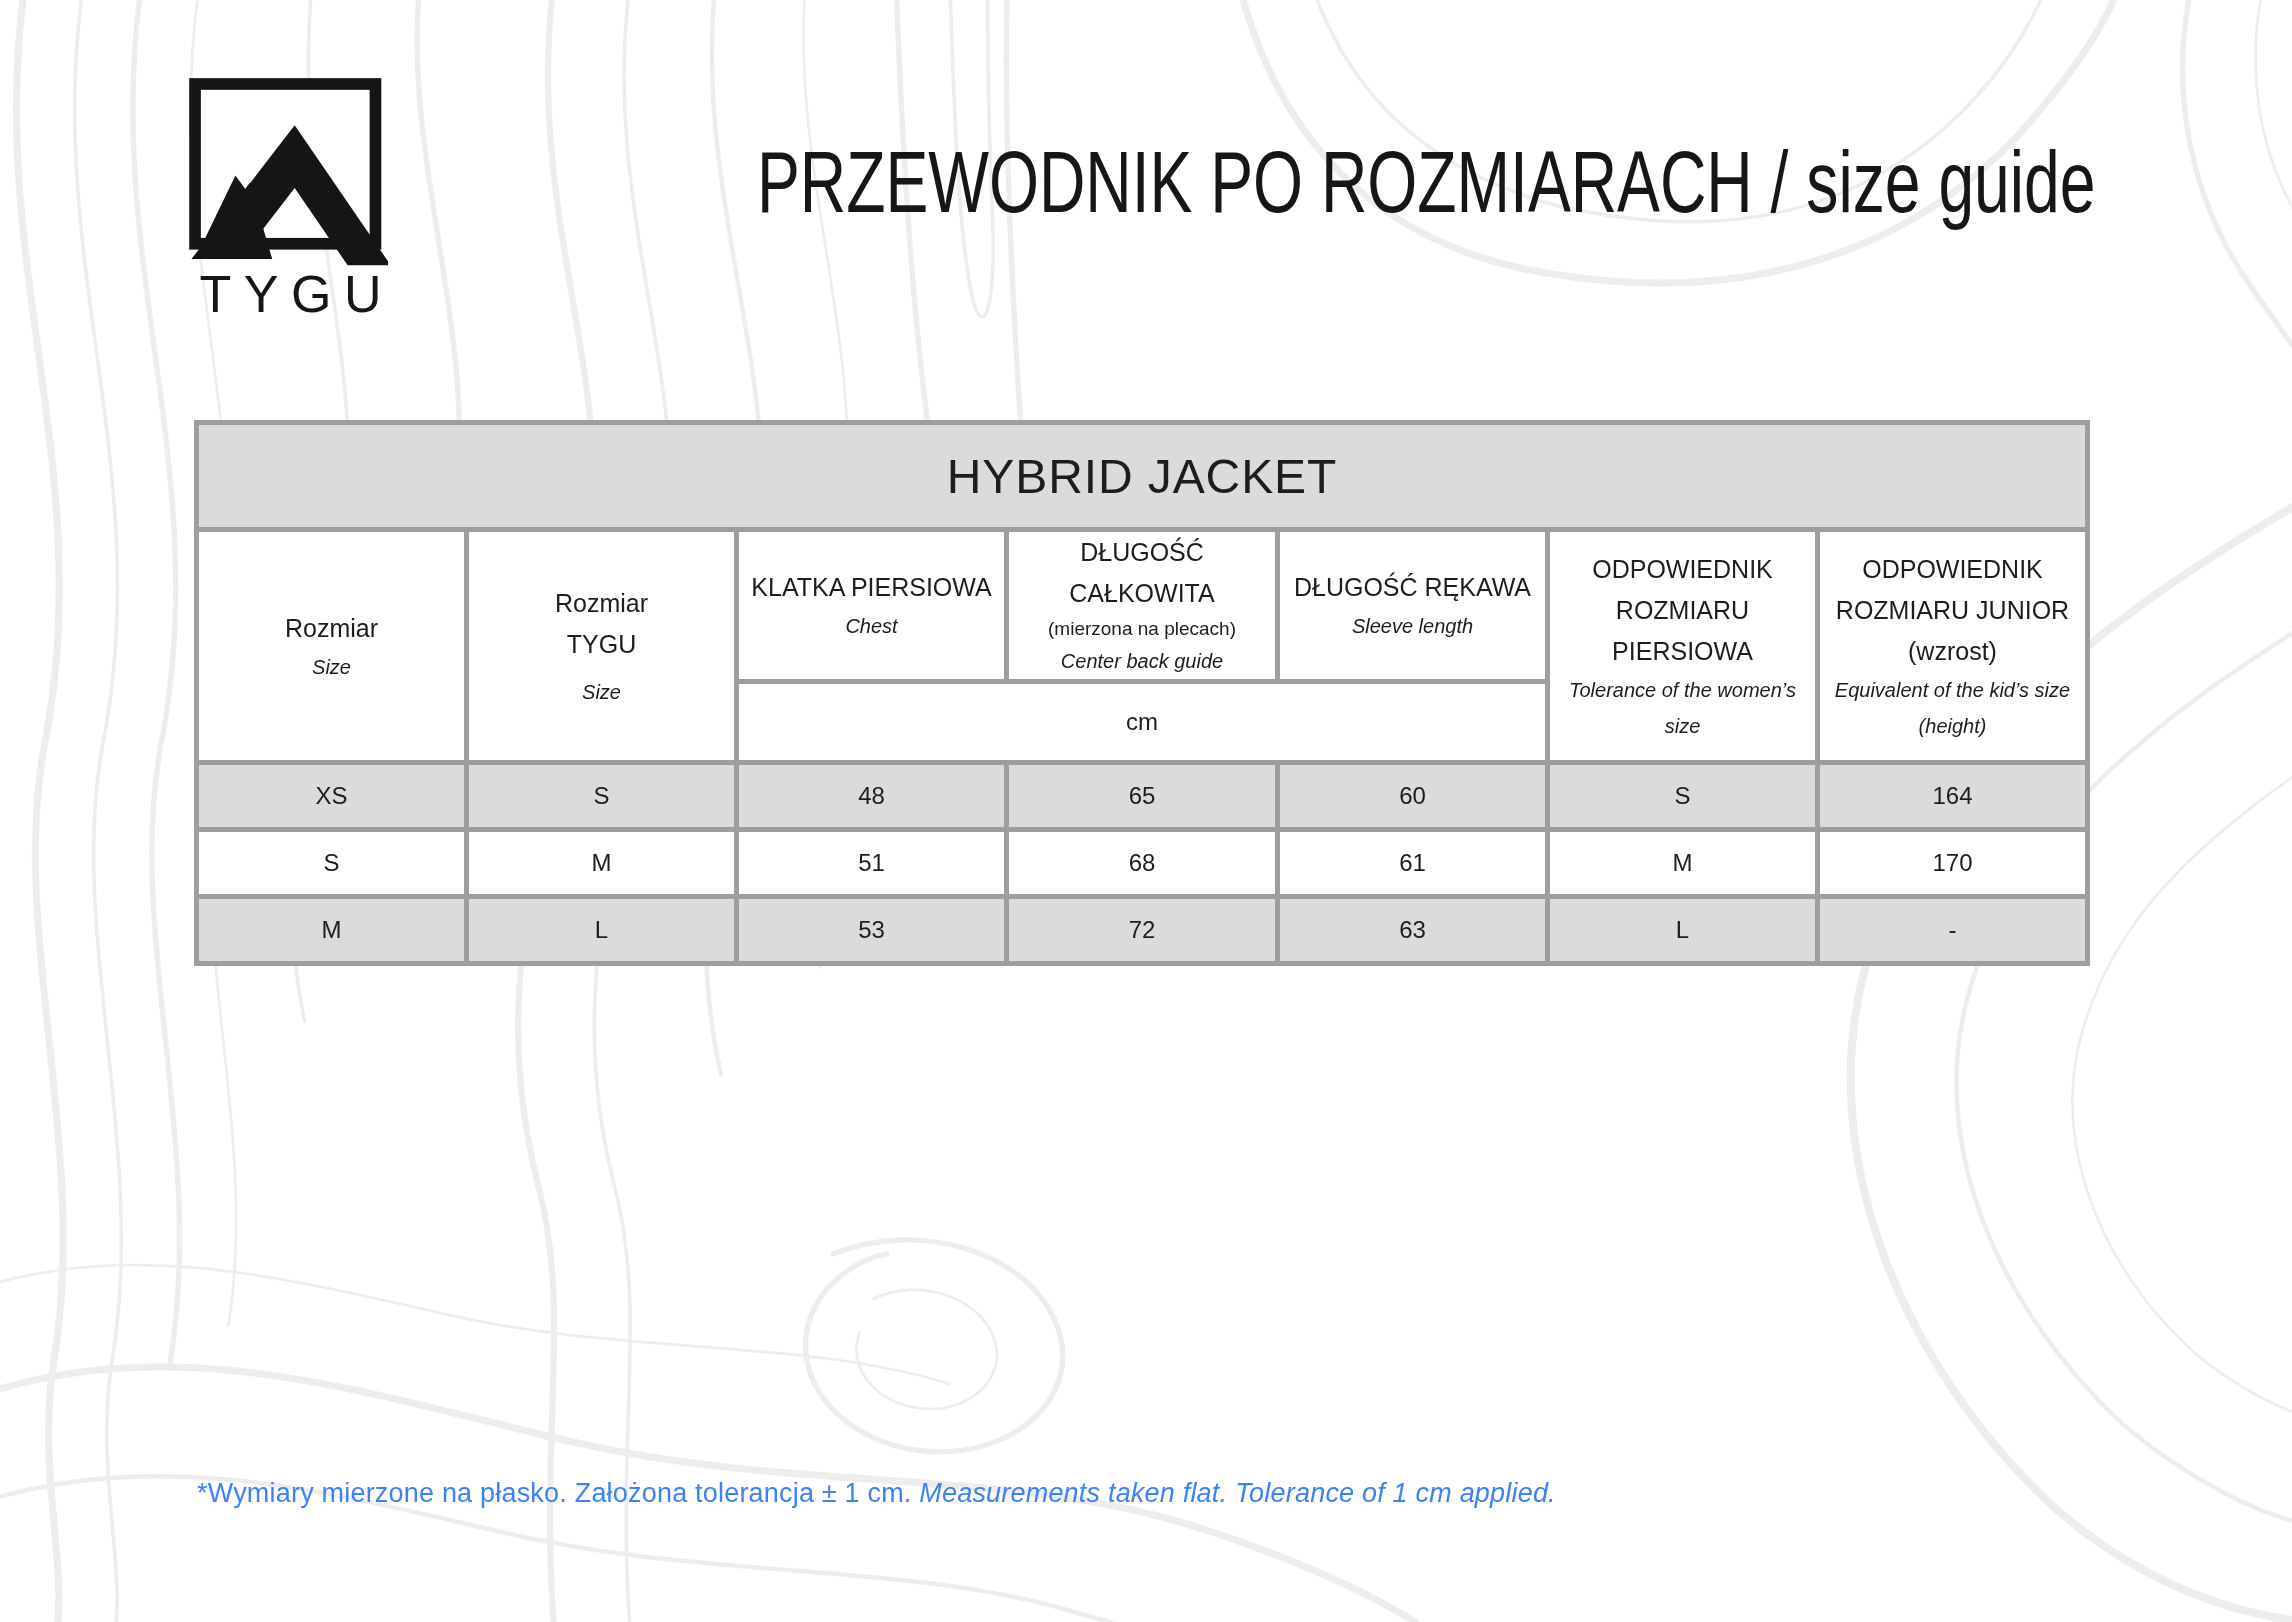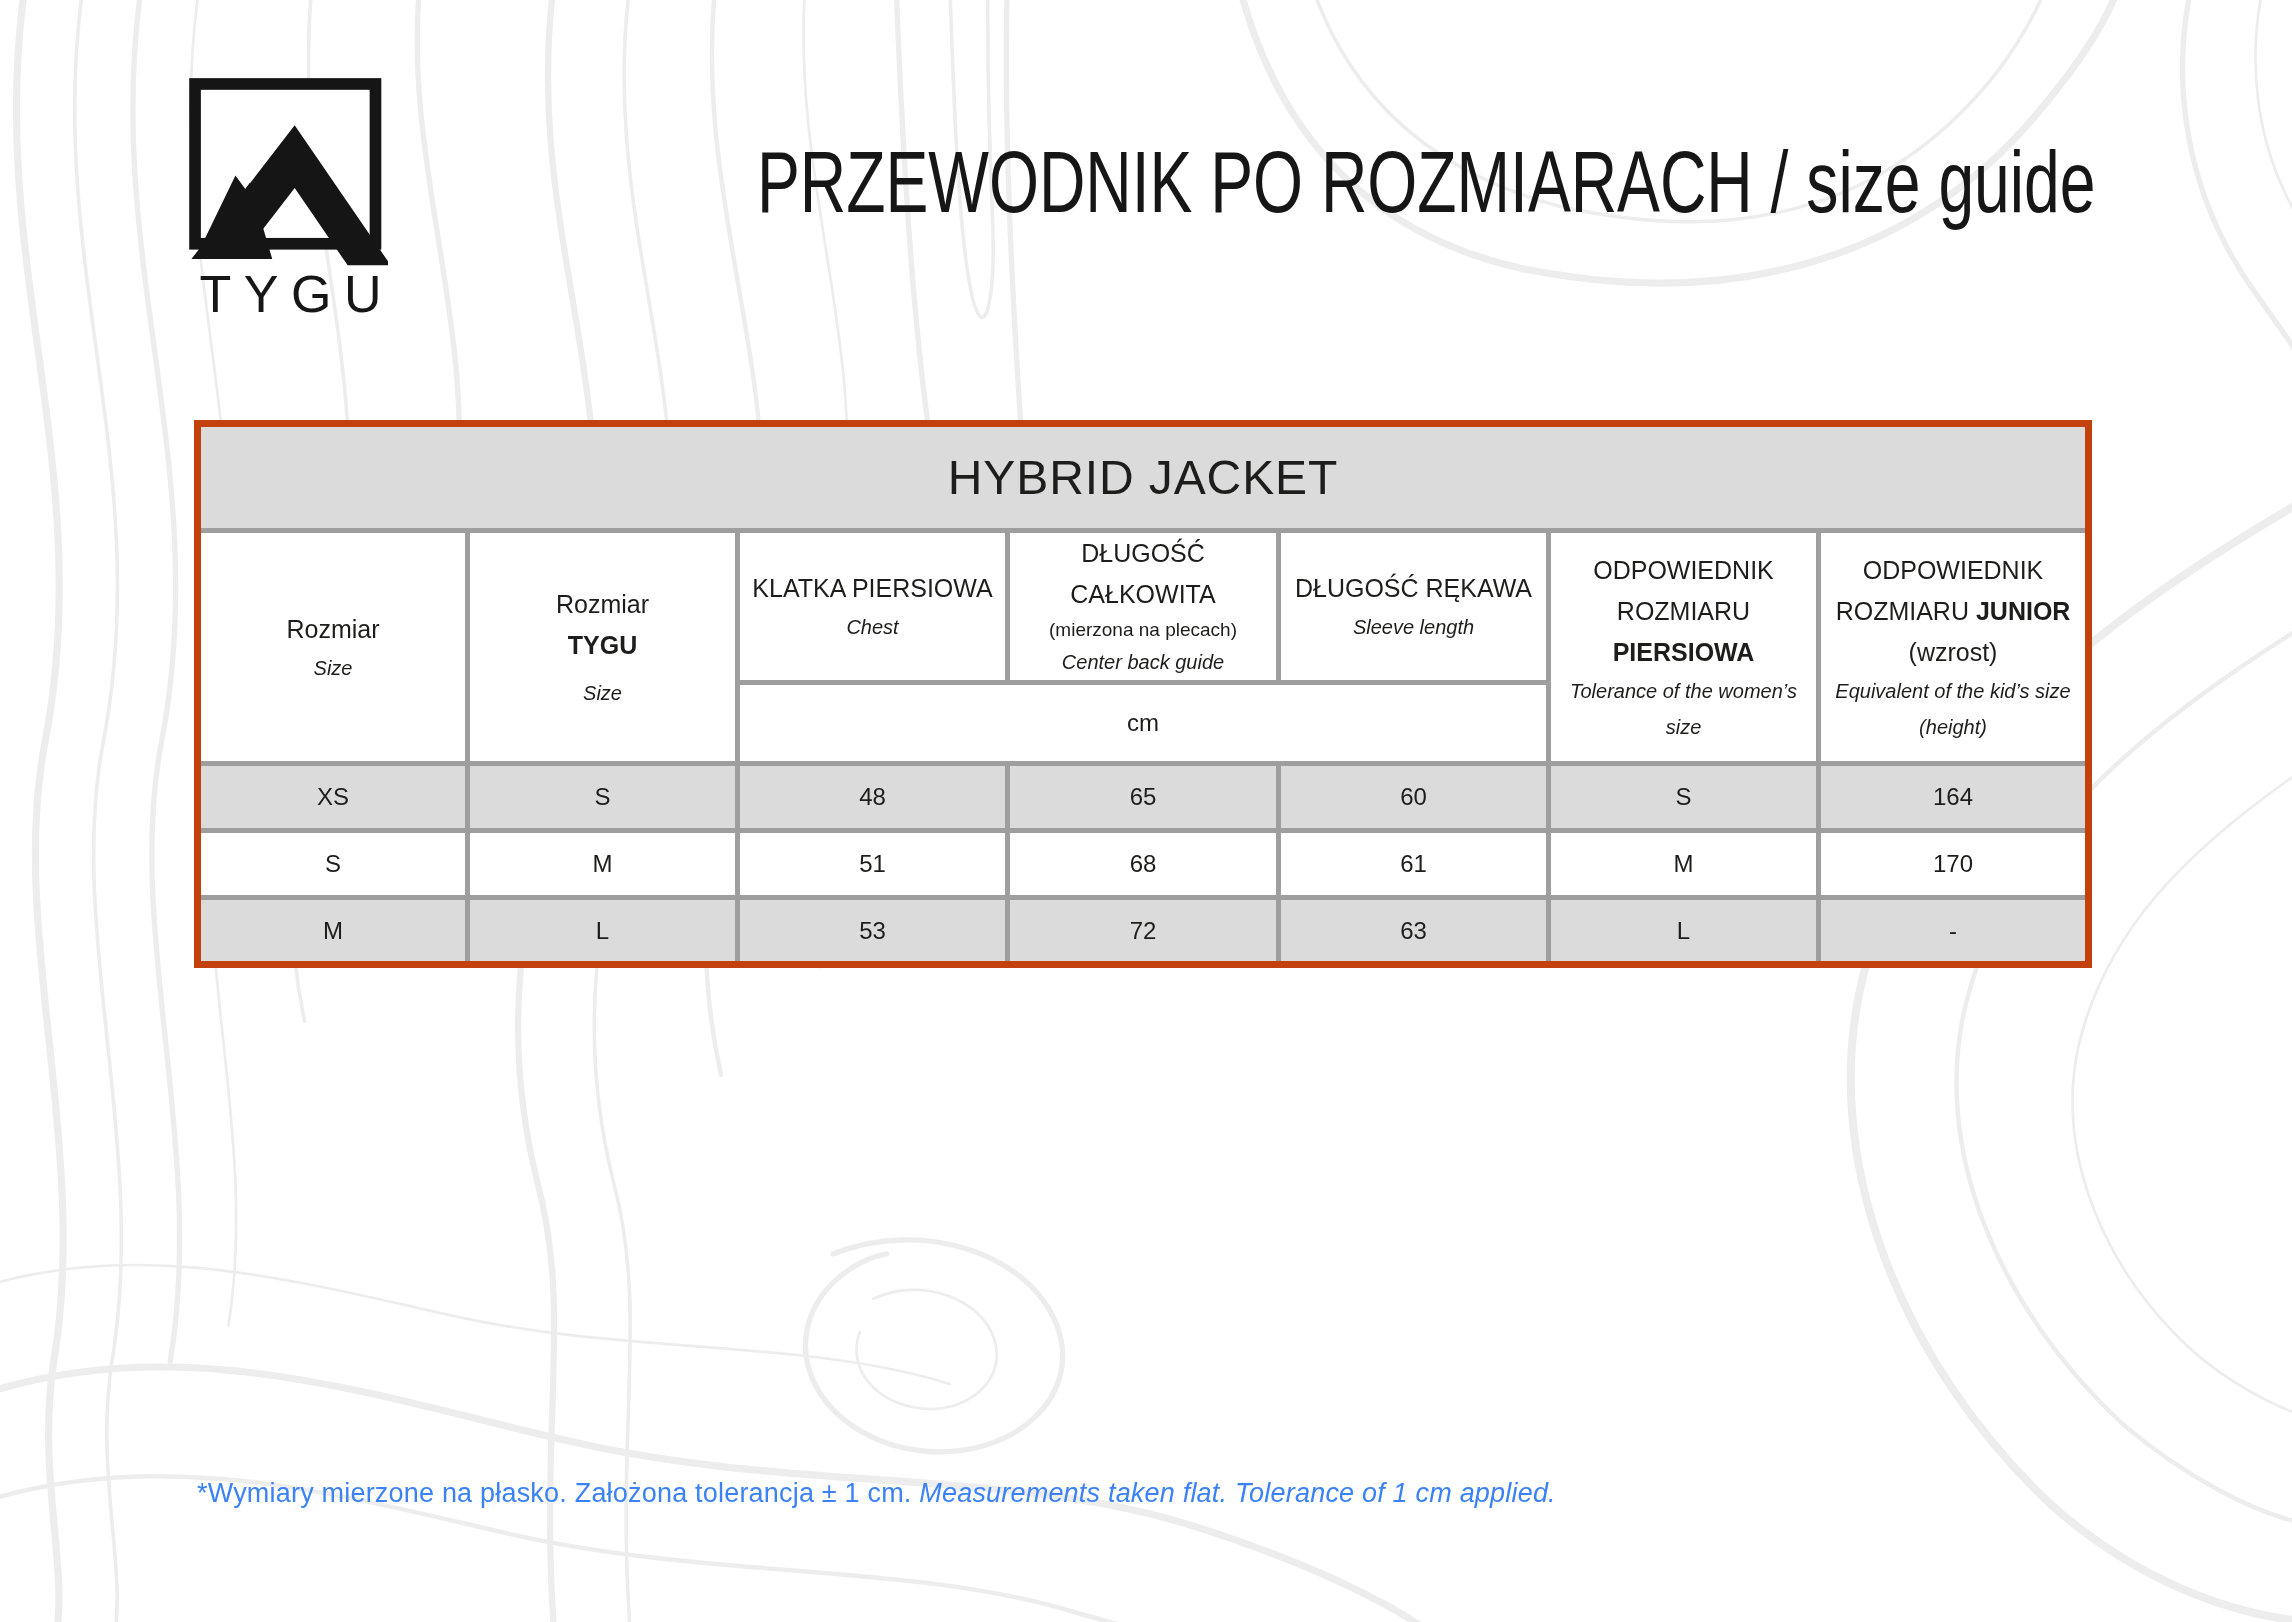--- a/index.html
+++ b/index.html
@@ -27,35 +27,35 @@
     position: absolute; left: 757px; top: 131px; margin: 0;
     font-size: 88px; font-weight: 400; white-space: nowrap;
     transform: scaleX(0.73); transform-origin: left top;
     color: #161616;
   }
 
   
   table.size {
     position: absolute; left: 194px; top: 420px; width: 1894px;
     border-collapse: collapse; table-layout: fixed; background: #ffffff;
-    border: 7px solid #c2410c;
+    border: 4px solid #c2410c;
   }
   table.size td {
     border: 5.4px solid #9e9e9e;
     text-align: center; vertical-align: middle; padding: 0 5.4px;
   }
   .cell-title { height: 107px; background: #dbdbdb; font-size: 48px; letter-spacing: 0.9px; }
   tr.hrow td { background: #ffffff; }
   tr.hrow .top-cell { height: 131px; }
   tr.cmrow td { height: 81px; font-size: 24px; background: #ffffff; }
   .h-title { font-size: 25px; line-height: 41px; }
   .h-note  { font-size: 19px; line-height: 29px; }
   .h-sub   { font-style: italic; font-size: 20px; line-height: 36px; }
   .h-gap   { margin-top: 9px; }
-  .b { font-weight: bold; }
+  .b { font-weight: normal; }
   tr.drow td { height: 67px; font-size: 24px; background: #ffffff; }
   tr.shade td { background: #dbdbdb; }
 
   
   .footnote {
     position: absolute; left: 197px; top: 1478px; margin: 0;
     font-size: 27px; color: #3b82f6; letter-spacing: 0.2px;
   }
   .footnote .it { font-style: italic; }
 </style>

